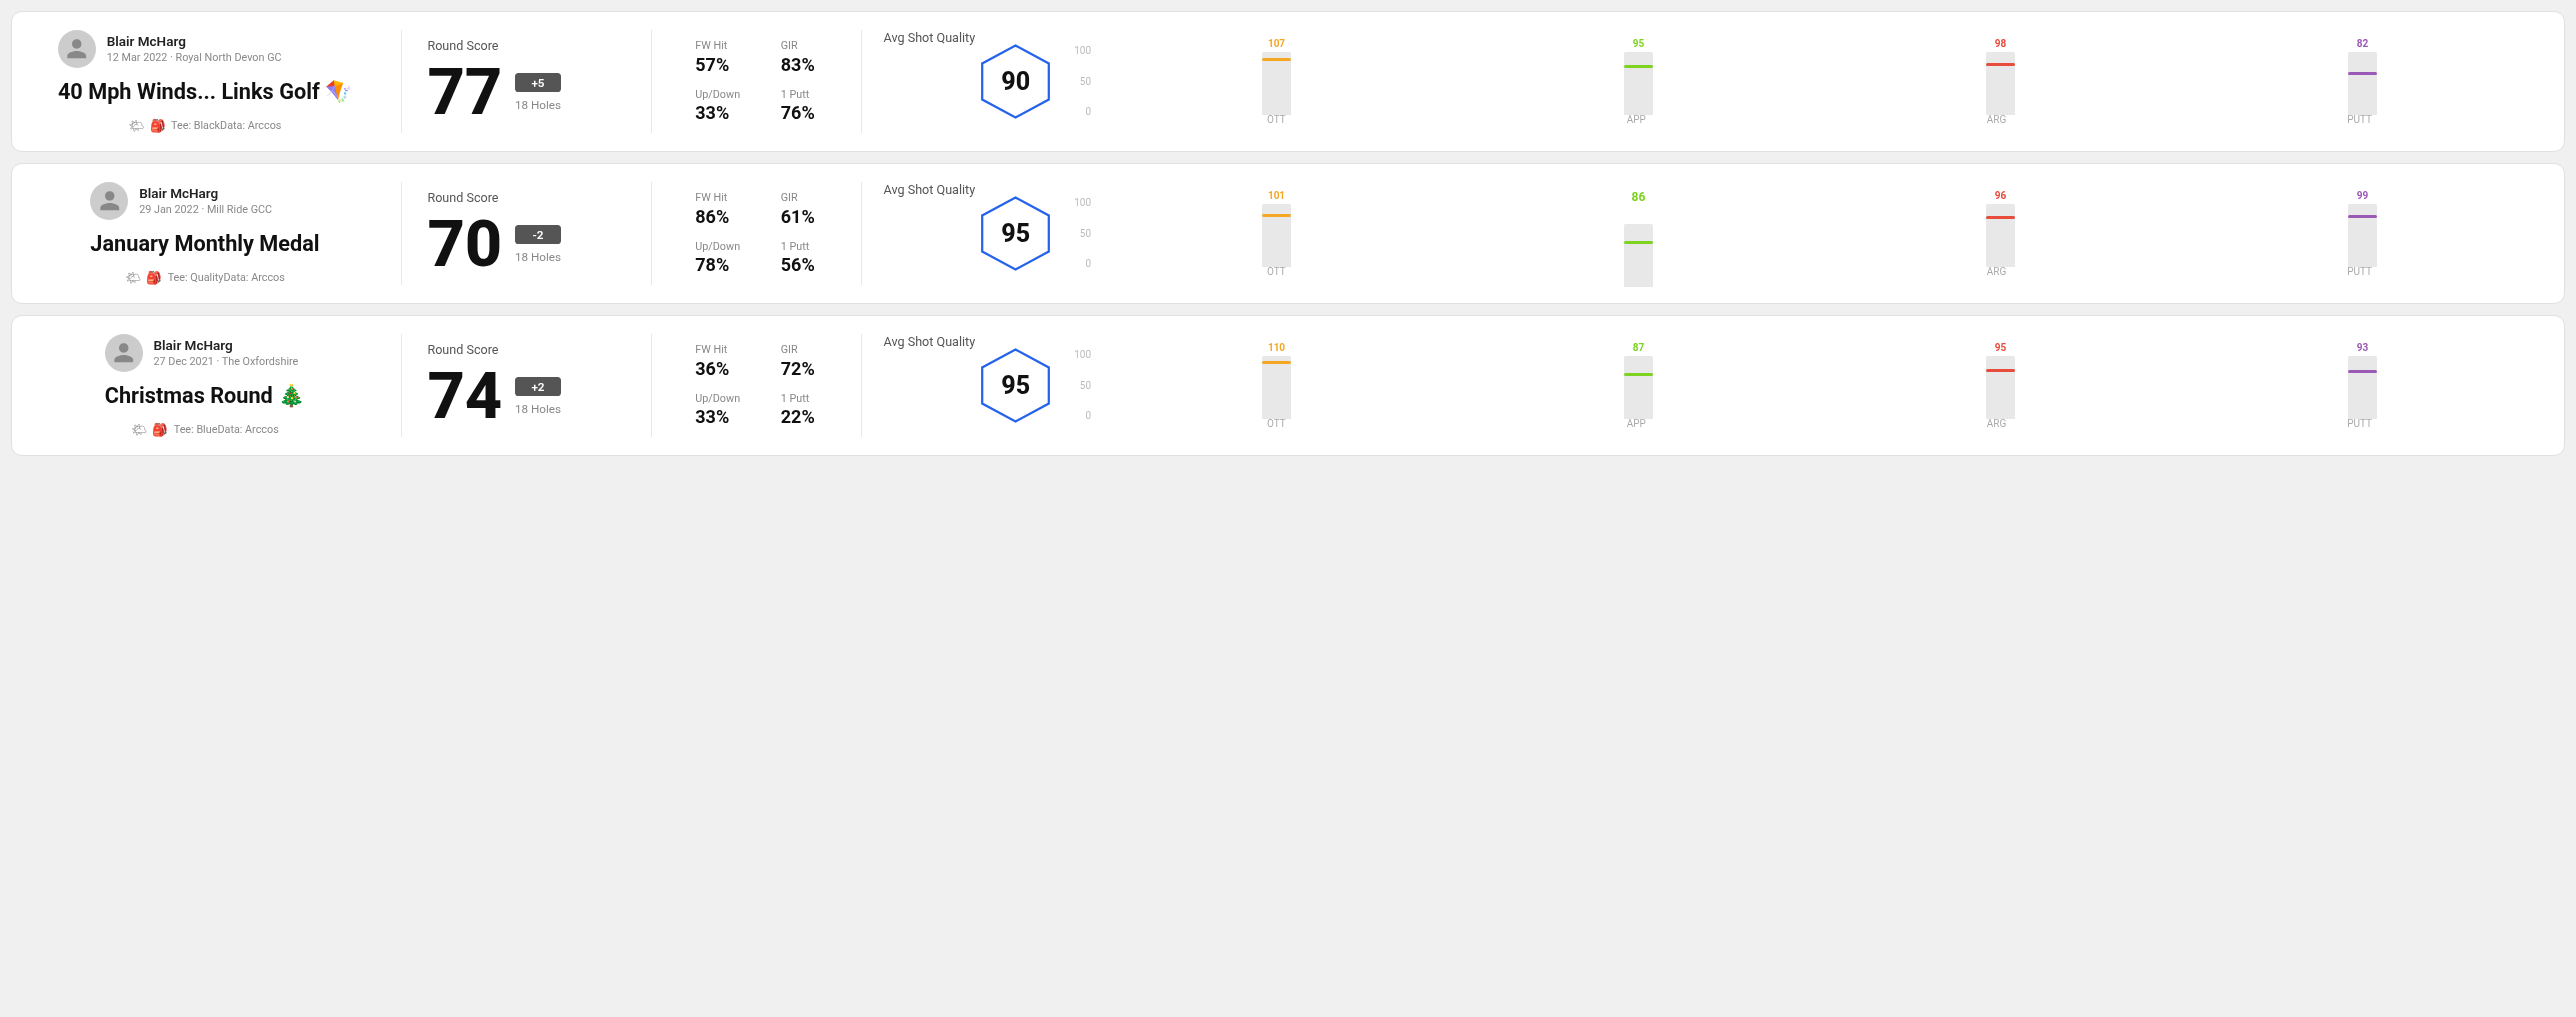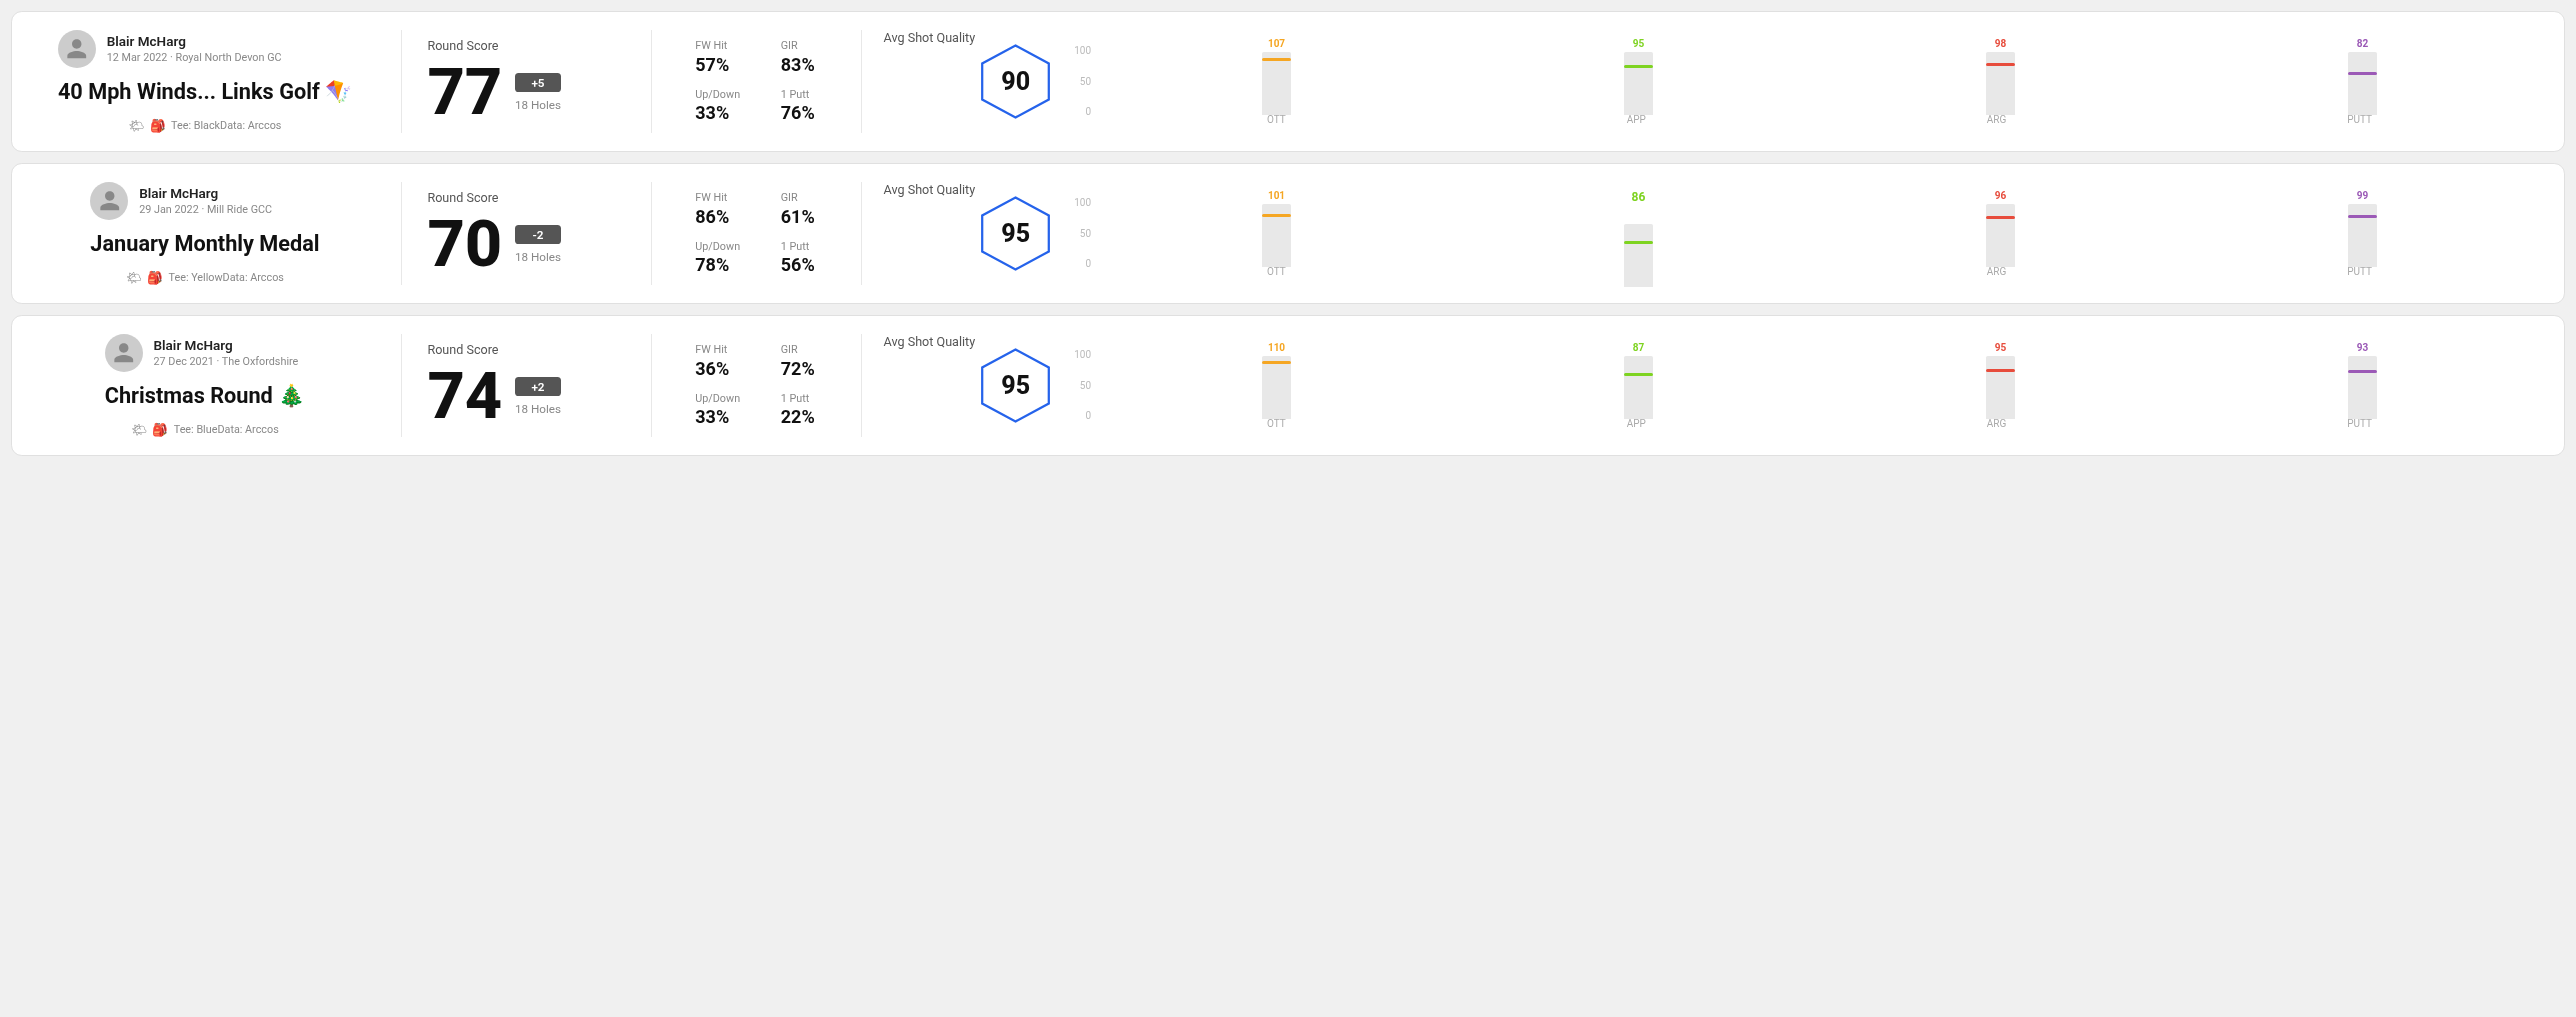--- a/index.html
+++ b/index.html
@@ -446,21 +446,21 @@
             <div class="player-name">Blair McHarg</div>
             <div class="round-meta">29 Jan 2022 · Mill Ride GCC</div>
           </div>
         </div>
         <div class="round-title">January Monthly Medal</div>
       </div>
       <div class="footer-info">
         <div class="tee-info">
           <span class="icon-weather">🌤</span>
           <span style="font-size:12.6px;">🎒</span>
-          <span>Tee: Yellow</span>
+          <span>Tee: Quality</span>
         </div>
         <span>Data: Arccos</span>
       </div>
     </div>
 
     <div class="divider"></div>
 
     <div class="score-section">
       <div class="score-label">Round Score</div>
       <div class="score-row">

